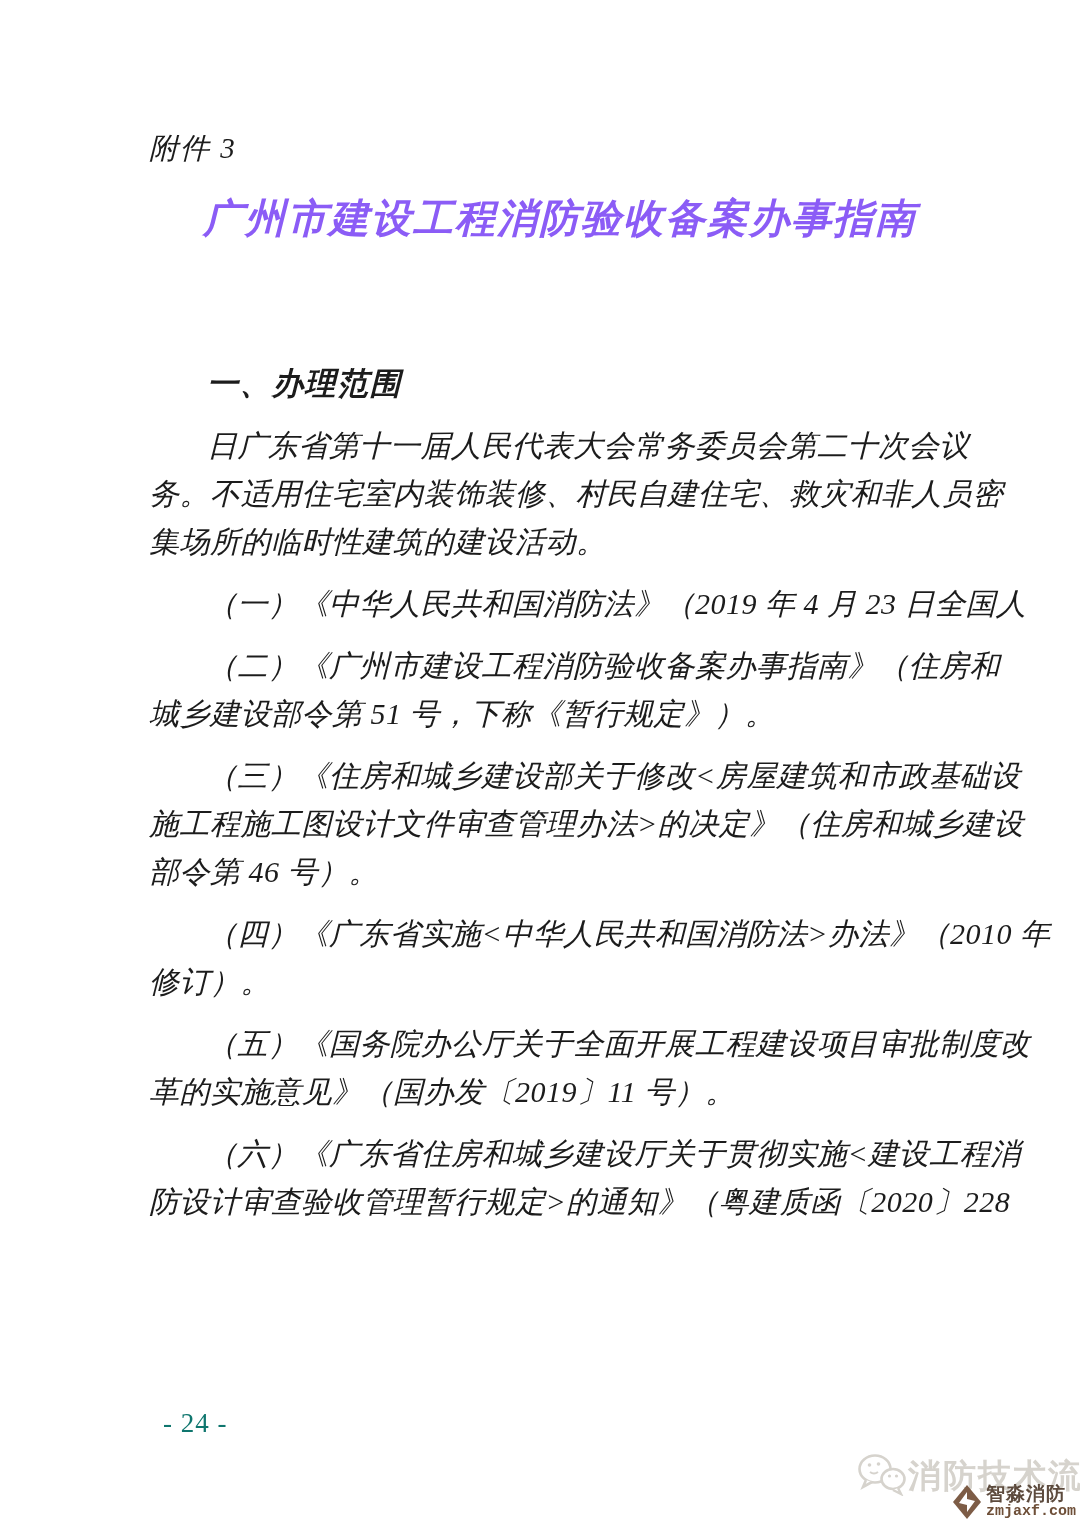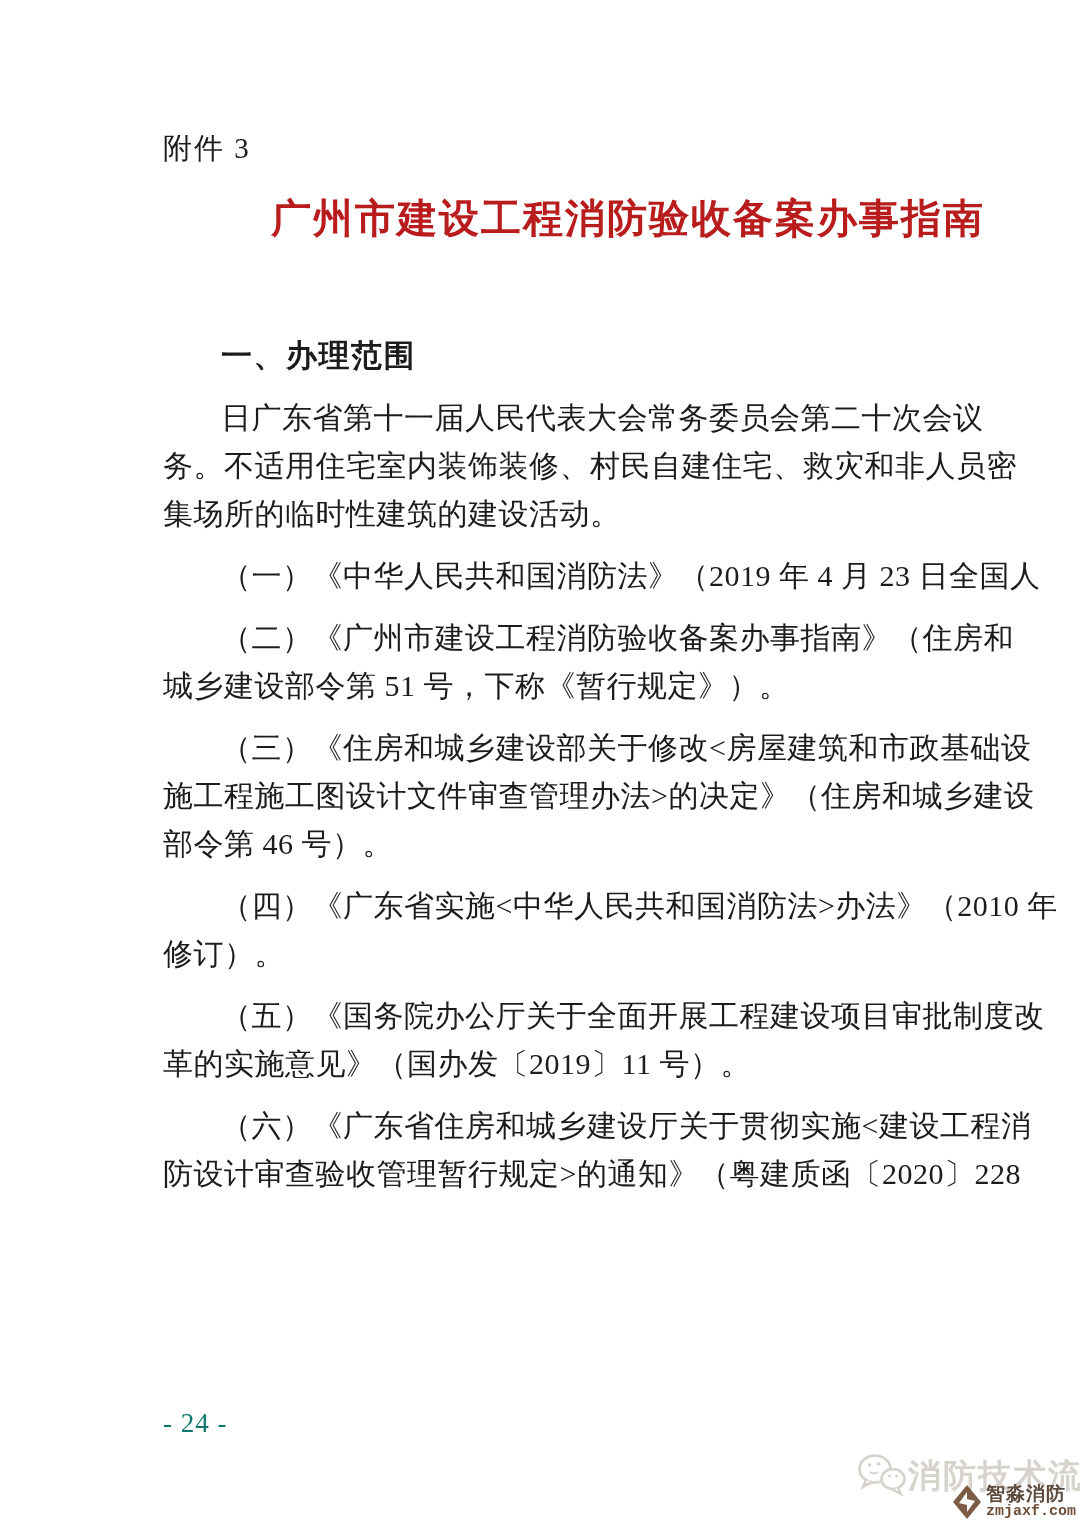--- a/index.html
+++ b/index.html
@@ -7,42 +7,43 @@
   .page {
     position:relative;
     width:1080px; height:1527px;
     background:#ffffff;
     overflow:hidden;
     color:#1c1c1c;
     font-family:"Liberation Serif","DejaVu Serif",serif;
   }
   .content {
     position:absolute;
-    left:163px; top:0;
+    left:149px; top:0;
     width:822px;
+    font-style:italic;
   }
   .attachment {
     margin-top:130px;
     font-size:29px;
     line-height:36px;
     letter-spacing:2px;
     color:#1c1c1c;
     font-family:"Liberation Serif","DejaVu Serif",serif;
   }
   .doc-title {
     margin-top:26px;
     font-size:40px;
     line-height:52px;
     font-weight:700;
     letter-spacing:2px;
-    text-align:right;
-    color:#b91c1c;
+    text-align:center;
+    color:#8b5cf6;
     font-family:"Liberation Sans","DejaVu Sans",sans-serif;
   }
-  .body-text { margin-top:88px; }
+  .body-text { margin-top:116px; }
   .line {
     line-height:48px;
     height:48px;
     font-size:30px;
     letter-spacing:0.5px;
     white-space:nowrap;
     color:#1c1c1c;
   }
   .line.heading {
     font-family:"Liberation Sans","DejaVu Sans",sans-serif;

